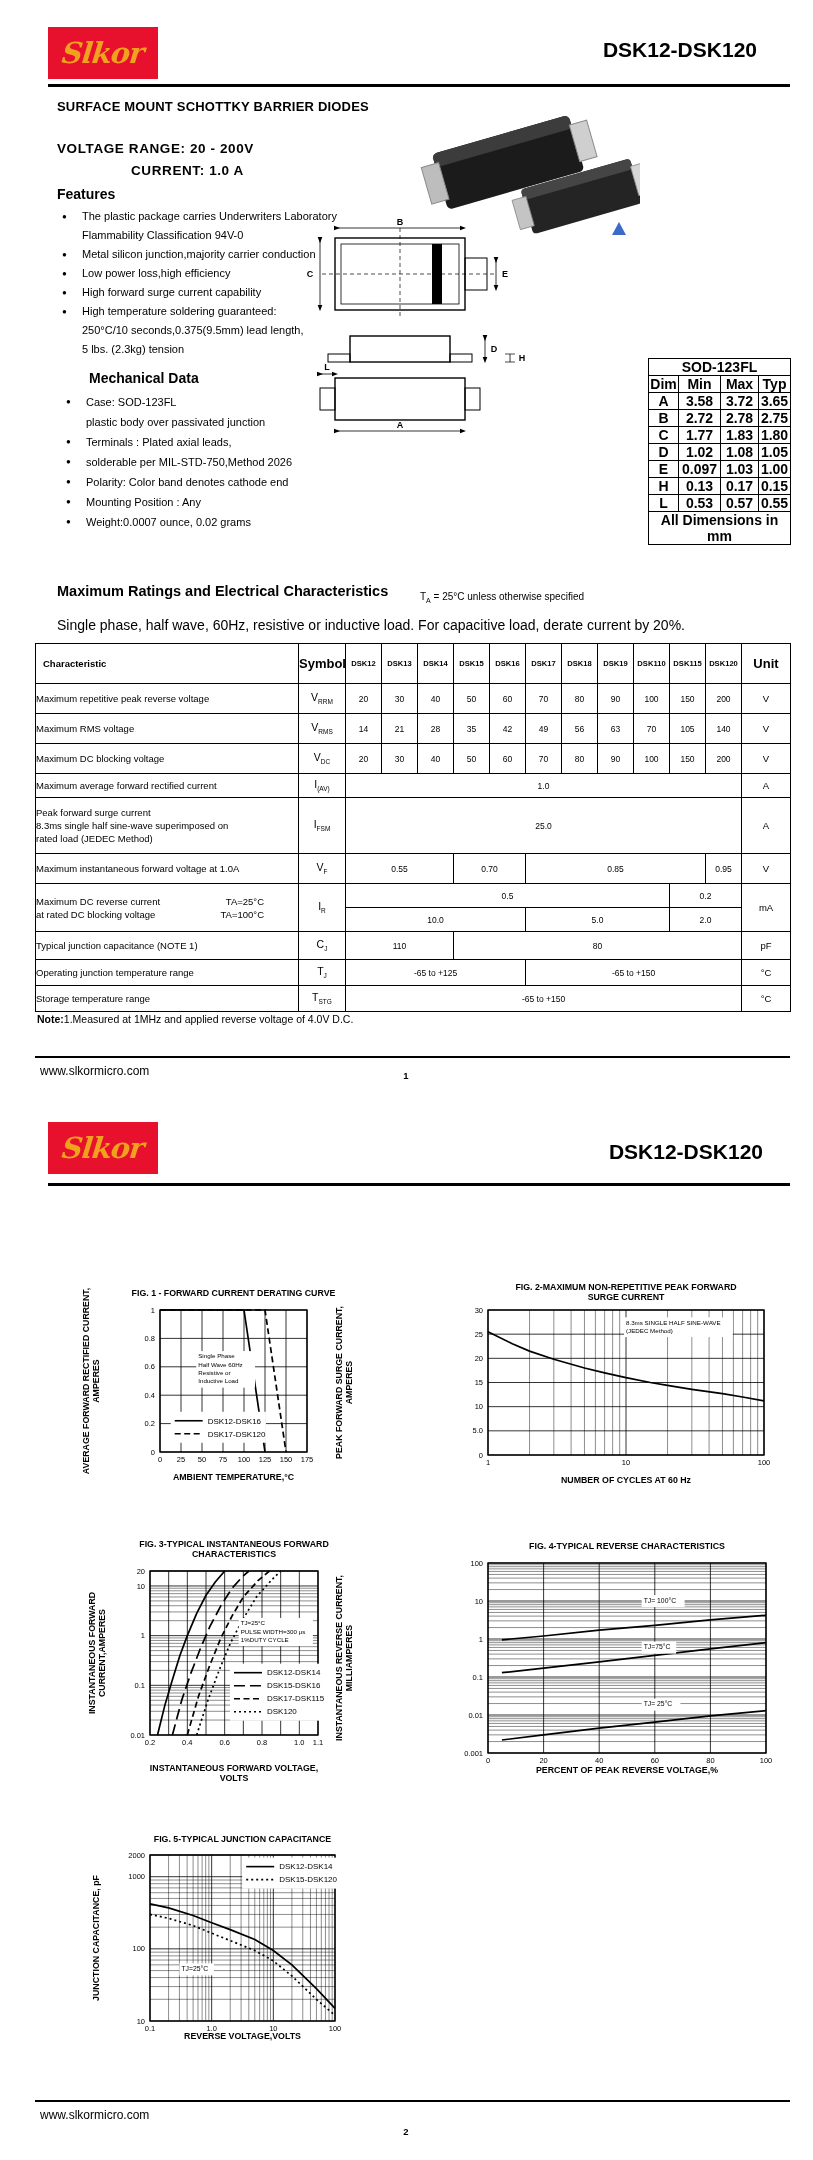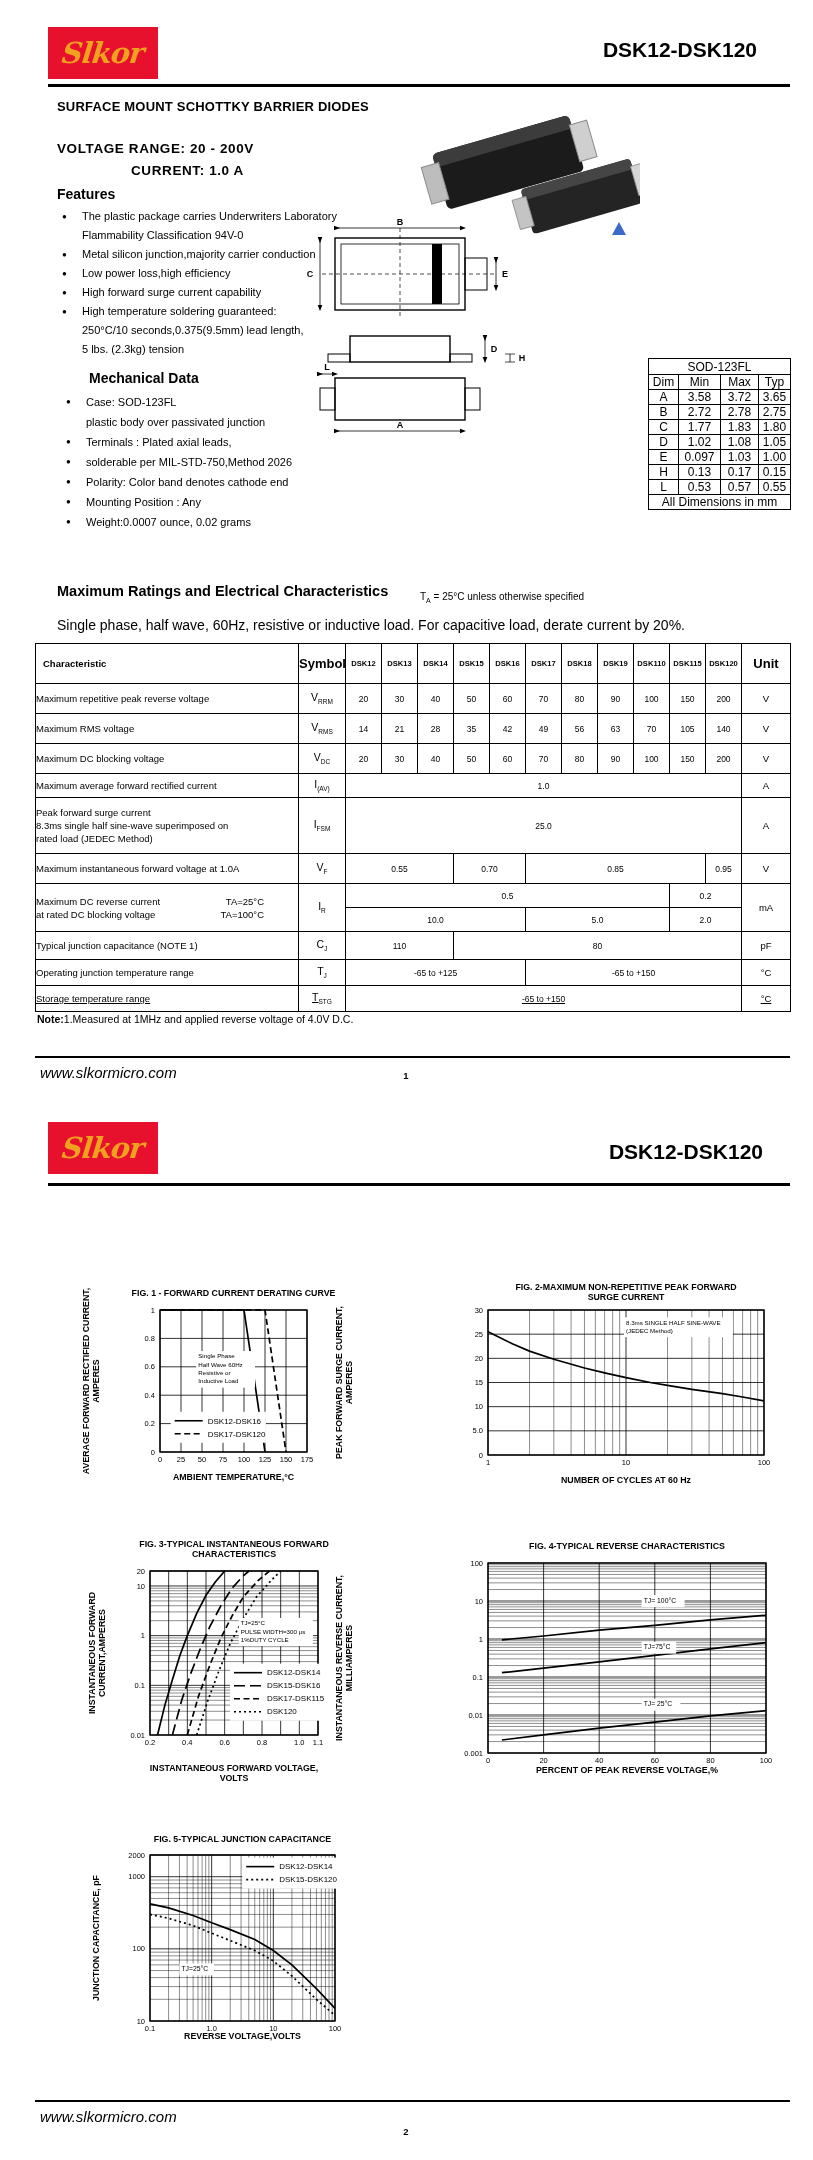--- a/index.html
+++ b/index.html
@@ -35,25 +35,25 @@
   td.rt-char{font-size:9.5px;padding:2px 4px 2px 7px;vertical-align:middle;}
   .rt-charline{line-height:13px;}
   .rt-charline.cond{display:flex;justify-content:space-between;padding-right:34px;}
   td.rt-sym{text-align:center;font-size:10.5px;vertical-align:middle;}
   td.rt-sym sub{font-size:6.5px;}
   td.rt-val{text-align:center;font-size:8.5px;vertical-align:middle;}
   td.rt-unit{text-align:center;font-size:9.5px;vertical-align:middle;}
   tr.rt-head td{font-weight:bold;text-align:center;font-size:7.6px;vertical-align:middle;}
   tr.rt-head td.rt-char-h{text-align:left;font-size:9.5px;padding-left:7px;vertical-align:middle;}
   tr.rt-head td.rt-sym-h{font-size:13px;}
-  table.dim{border-collapse:collapse;table-layout:fixed;font-size:12px;font-weight:normal;}
+  table.dim{border-collapse:collapse;table-layout:fixed;font-size:14px;font-weight:bold;}
   table.dim td{border:1px solid #000;text-align:center;padding:0;height:13.5px;}
   .note{font-size:10.5px;}
   .note b{font-weight:bold;}
-  .footer-url{font-size:15px;font-style:italic;}
+  .footer-url{font-size:12px;}
   .footer-page{font-size:9.5px;font-weight:bold;text-align:center;width:20px;}
   svg text{font-family:"Liberation Sans",sans-serif;}
 </style>
 </head>
 <body>
 
 <div class="abs logo" style="left:48px;top:27px;">
   <span>Slkor</span>
 </div>
 <div class="abs doc-title" style="left:457px;top:38px;">DSK12-DSK120</div>
@@ -406,21 +406,21 @@
       </tr>
       <tr style="height: 26px;">
         <td class="rt-char">
           <div class="rt-charline"><span>Operating junction temperature range</span></div>
         </td>
         <td class="rt-sym"><span>T</span><sub>J</sub></td>
         <td class="rt-val" colspan="5">-65 to +125</td>
         <td class="rt-val" colspan="6">-65 to +150</td>
         <td class="rt-unit">°C</td>
       </tr>
-      <tr style="height: 26px; text-decoration: underline;">
+      <tr style="height: 26px;">
         <td class="rt-char">
           <div class="rt-charline"><span>Storage temperature range</span></div>
         </td>
         <td class="rt-sym"><span>T</span><sub>STG</sub></td>
         <td class="rt-val" colspan="11">-65 to +150</td>
         <td class="rt-unit">°C</td>
       </tr>
     </tbody>
   </table>
 <div class="abs note" style="left:37px;top:1013px;"><b>Note:</b><span>1.Measured at 1MHz and applied reverse voltage of 4.0V D.C.</span></div>

